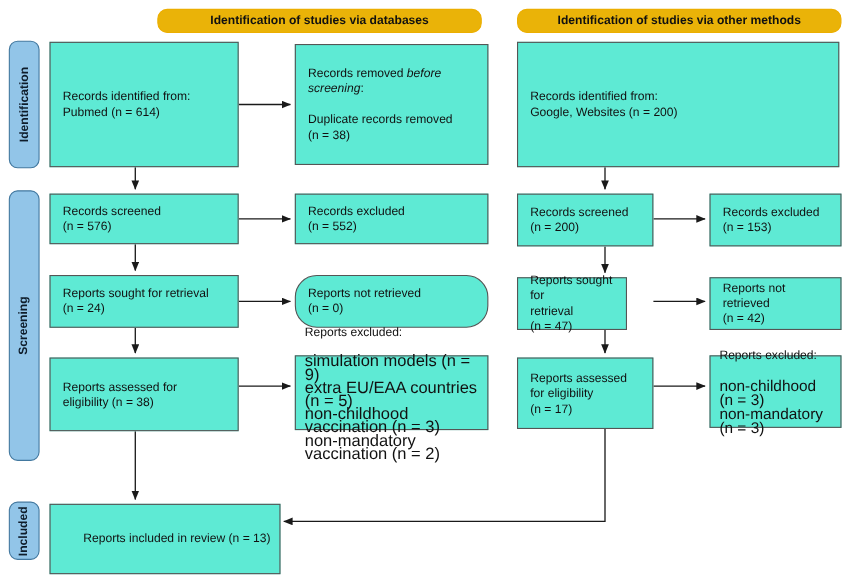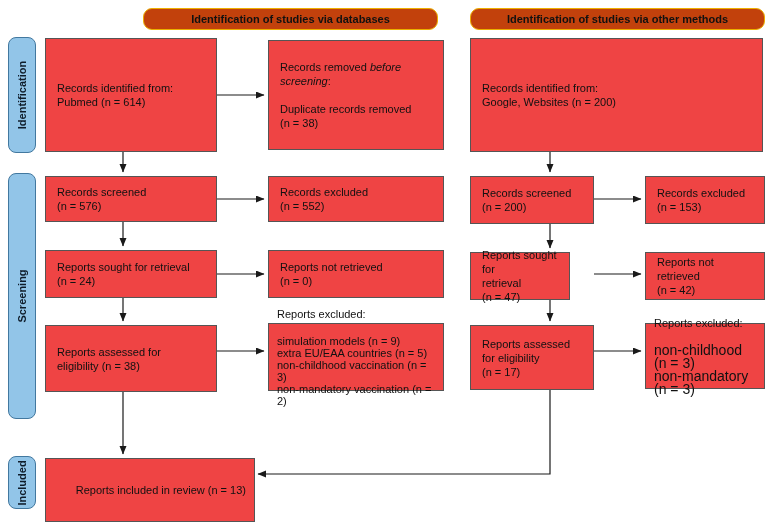--- a/index.html
+++ b/index.html
@@ -18,21 +18,21 @@
   .arrows {
     position: absolute;
     left: 0;
     top: 0;
     pointer-events: none;
   }
   .banner {
     position: absolute;
     height: 22px;
     width: 295px;
-    background: #c2410c;
+    background: #eab308;
     border: 1px solid #ecae00;
     border-radius: 9px;
     box-sizing: border-box;
     display: flex;
     align-items: center;
     justify-content: center;
     font-weight: bold;
     font-size: 11px;
     color: #111111;
   }
@@ -50,35 +50,35 @@
   }
   .side-label span {
     transform: rotate(-90deg);
     white-space: nowrap;
     font-weight: bold;
     font-size: 11px;
     color: #0e1c2a;
   }
   .box {
     position: absolute;
-    background: #ef4444;
+    background: #5eead4;
     border: 1px solid #555555;
     box-sizing: border-box;
     display: flex;
     align-items: center;
   }
   .box-text {
     padding: 2px 8px 2px 11px;
     font-size: 11px;
     line-height: 14px;
     color: #111111;
     white-space: pre-line;
   }
   .excl-lines {
-    font-size: 11px;
+    font-size: 15px;
     line-height: 12px;
     white-space: pre-line;
   }
 </style>
 </head>
 <body>
 
 <div class="canvas">
 
   <svg class="arrows" width="770" height="532" viewBox="0 0 770 532">
@@ -144,21 +144,21 @@
     <div class="box-text">
       <div><span>Records removed </span><i>before screening</i><span>:</span></div>
       <div>Duplicate records removed
 (n = 38)</div>
     </div>
   </div>
   <div class="box" style="left:268px; top:176px; width:176px; height:46px;">
     <div class="box-text">Records excluded
 (n = 552)</div>
   </div>
-  <div class="box" style="left:268px; top:250px; width:176px; height:48px;">
+  <div class="box" style="left:268px; top:250px; width:176px; height:48px;border-radius:20px;">
     <div class="box-text">Reports not retrieved
 (n = 0)</div>
   </div>
   <div class="box" style="left:268px; top:323px; width:176px; height:68px;">
     <div class="box-text" style="padding-left:8px;">
       <div>Reports excluded:</div>
       <div class="excl-lines">simulation models (n = 9)
 extra EU/EAA countries (n = 5)
 non-childhood vaccination (n = 3)
 non-mandatory vaccination (n = 2)</div>

